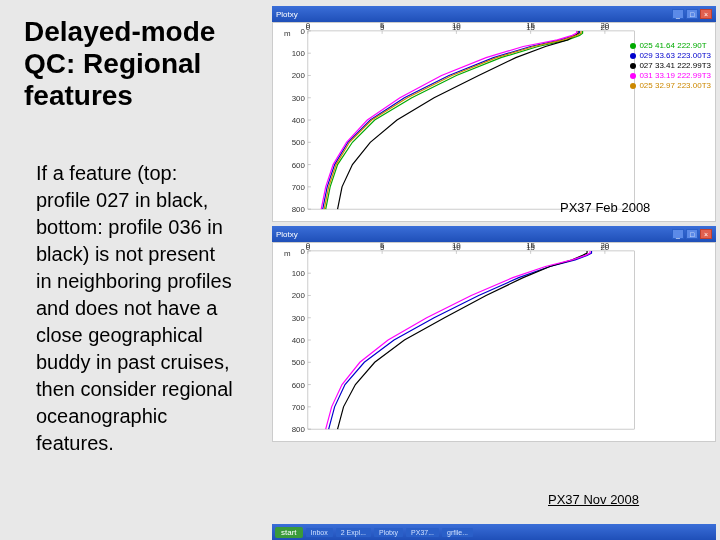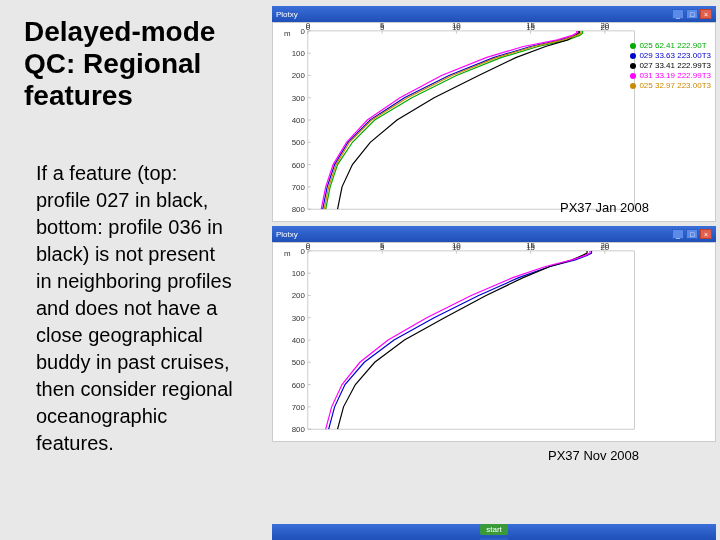--- a/index.html
+++ b/index.html
@@ -69,28 +69,28 @@
     display: inline-block; width: 6px; height: 6px;
     border-radius: 50%; margin-right: 3px;
     vertical-align: middle;
   }
   .caption {
     position: absolute;
     font-size: 13px;
     color: #000;
   }
   .cap1 { left: 560px; top: 200px; }
-  .cap2 { left: 548px; top: 448px; }
+  .cap2 { left: 548px; top: 492px; text-decoration: underline; }
   .taskbar {
     position: absolute;
     left: 272px; bottom: 0;
     width: 444px; height: 16px;
     background: linear-gradient(#3a6ed8, #1f4fb8);
     display: flex; align-items: center;
-    gap: 3px; padding: 0 3px; flex-direction: column;
+    gap: 3px; padding: 0 3px;
   }
   .startbtn {
     background: #3a9a3a;
     color: #fff; font-size: 8px;
     padding: 1px 6px; border-radius: 2px;
   }
   .taskbtn {
     background: #2a5fc8;
     color: #cfe0ff; font-size: 7px;
     padding: 1px 5px; border-radius: 1px;
@@ -160,21 +160,21 @@
           <text x="31" y="168.5" font-size="8" text-anchor="end" fill="#333">700</text>
           <line x1="34" y1="188" x2="37" y2="188" stroke="#999" stroke-width="0.5"></line>
           <text x="31" y="191" font-size="8" text-anchor="end" fill="#333">800</text>
           <path d="M52,188L56.5,165.5L64,143L79,120.5L101.5,98L139,75.5L184,53L229,35L266.5,23.75L296.5,17L308.5,12.5L311.5,10.25L311.5,8" fill="none" stroke="#00aa00" stroke-width="1.2"></path>
           <path d="M49,188L53.5,165.5L61,143L74.5,120.5L97,98L131.5,75.5L176.5,53L221.50000000000003,35L259,23.75L289,17L304,12.5L308.5,10.25L308.5,8" fill="none" stroke="#0000cc" stroke-width="1.2"></path>
           <path d="M64,188L68.5,165.5L79,143L97,120.5L124,98L161.5,75.5L206.5,53L244,35L274,23.75L296.5,17L304,12.5L307,10.25L307,8" fill="none" stroke="#000000" stroke-width="1.2"></path>
           <path d="M47.5,188L52,165.5L59.5,143L73,120.5L94,98L127,75.5L169,53L214,35L251.5,23.75L286,17L301,12.5L305.5,10.25L305.5,8" fill="none" stroke="#ff00ff" stroke-width="1.2"></path>
           <path d="M50.5,188L55,165.5L62.5,143L76,120.5L98.5,98L134.5,75.5L179.49999999999997,53L224.5,35L262,23.75L292,17L305.5,12.5L310,10.25L310,8" fill="none" stroke="#cc8800" stroke-width="1.2"></path>
         </svg>
       <div class="legend" id="legend0">
-          <div class="row"><span class="sw" style="background: rgb(0, 170, 0);"></span><span style="color: rgb(0, 170, 0);">025  62.41  222.90T</span></div>
+          <div class="row"><span class="sw" style="background: rgb(0, 170, 0);"></span><span style="color: rgb(0, 170, 0);">025  41.64  222.90T</span></div>
           <div class="row"><span class="sw" style="background: rgb(0, 0, 204);"></span><span style="color: rgb(0, 0, 204);">029  33.63  223.00T3</span></div>
           <div class="row"><span class="sw" style="background: rgb(0, 0, 0);"></span><span style="color: rgb(0, 0, 0);">027  33.41  222.99T3</span></div>
           <div class="row"><span class="sw" style="background: rgb(255, 0, 255);"></span><span style="color: rgb(255, 0, 255);">031  33.19  222.99T3</span></div>
           <div class="row"><span class="sw" style="background: rgb(204, 136, 0);"></span><span style="color: rgb(204, 136, 0);">025  32.97  223.00T3</span></div>
         </div>
     </div>
   </div>
 
   <div class="chart-wrap">
     <div class="titlebar">
@@ -229,21 +229,21 @@
           <text x="31" y="191" font-size="8" text-anchor="end" fill="#333">800</text>
           <path d="M55,188L61,165.5L71.5,143L91,120.5L120.99999999999999,98L161.5,75.5L206.5,53L246.99999999999997,35L278.5,23.75L304,17L316,12.5L320.50000000000006,10.25L320.50000000000006,8" fill="none" stroke="#0000cc" stroke-width="1.2"></path>
           <path d="M64,188L70,165.5L82,143L101.5,120.5L131.5,98L172,75.5L214,53L251.5,35L278.5,23.75L301,17L311.5,12.5L316,10.25L316,8" fill="none" stroke="#000000" stroke-width="1.2"></path>
           <path d="M52,188L58,165.5L68.5,143L86.5,120.5L115.00000000000001,98L154,75.5L199,53L241,35L274,23.75L301,17L314.5,12.5L319,10.25L319,8" fill="none" stroke="#ff00ff" stroke-width="1.2"></path>
         </svg>
     </div>
   </div>
 
 </div>
 
-<div class="caption cap1">PX37  Jan 2008</div>
+<div class="caption cap1">PX37  Feb 2008</div>
 <div class="caption cap2">PX37  Nov 2008</div>
 
 <div class="taskbar">
   <div class="startbtn">start</div>
   <div class="taskbtn">Inbox</div>
   <div class="taskbtn">2 Expl...</div>
   <div class="taskbtn">Plotxy</div>
   <div class="taskbtn">PX37...</div>
   <div class="taskbtn">grfile...</div>
   <div class="tray"> </div>

